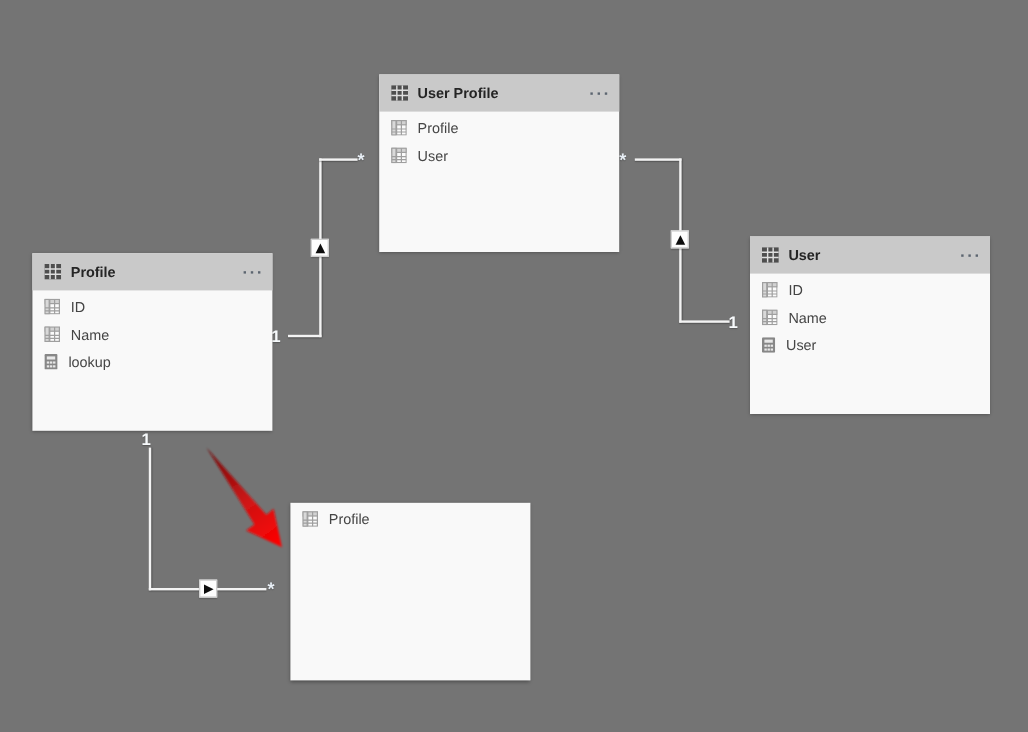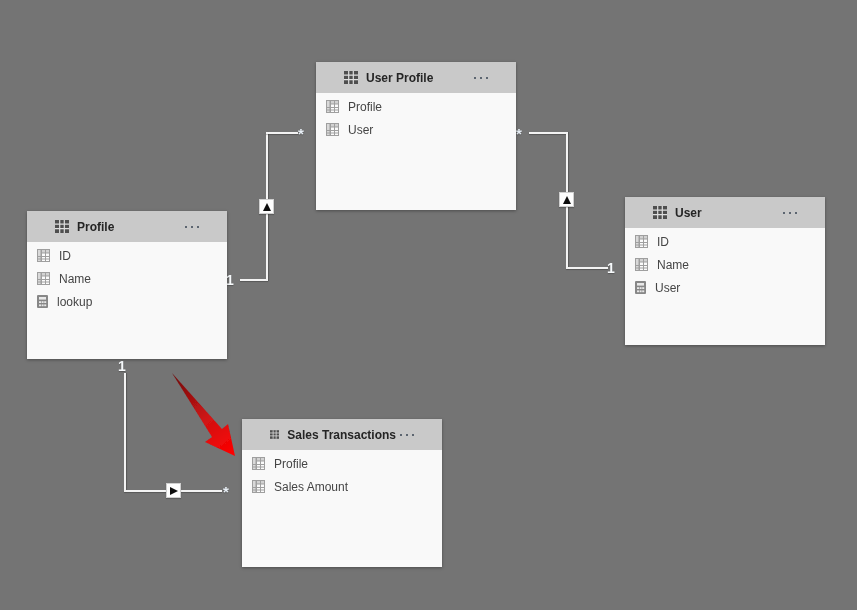--- a/index.html
+++ b/index.html
@@ -19,21 +19,21 @@
     position:absolute;
     width:200px;height:148px;
     background:#f9f9f9;
     box-shadow:0 1px 3px rgba(0,0,0,0.35);
   }
   .table-header{
     height:31px;
     background:#c9c9c9;
     display:flex;
     align-items:center;
-    padding:0 28px;
+    padding:0 10px;
     box-sizing:border-box;
   }
   .table-title{
     font-size:12px;
     font-weight:bold;
     color:#252525;
     margin-left:8px;
     white-space:nowrap;
   }
   .menu-dots{
@@ -293,55 +293,33 @@
       <rect x="2" y="9.4" width="2" height="1.8" fill="#e8e8e8"></rect>
             <rect x="4.6" y="9.4" width="2" height="1.8" fill="#e8e8e8"></rect>
             <rect x="7.2" y="9.4" width="2" height="1.8" fill="#e8e8e8"></rect>
     </svg>
     <span class="field-label">User</span>
   </div>
 </div>
   </div>
 
   <div class="table-card" style="left:242px;top:419px;">
-    <div class="table-header">
-      <svg width="14" height="13" viewBox="0 0 14 13">
-          <rect width="14" height="13" fill="#4e4e4e"></rect>
-          <path d="M0 4.2h14M0 8.6h14M4.7 0v13M9.3 0v13" stroke="#dedede" stroke-width="1.2" fill="none"></path>
-        </svg>
-      <span class="table-title">Sales Transactions</span>
-      <div class="menu-dots">
-          <span class="dot"></span>
-          <span class="dot"></span>
-          <span class="dot"></span>
-        </div>
-    </div>
     <div class="table-body">
 
   <div class="field-row">
     <svg class="f-icon" width="13" height="13" viewBox="0 0 13 13">
       <rect x="0.5" y="0.5" width="12" height="12" fill="#fbfbfb" stroke="#9f9f9f"></rect>
       <rect x="0.5" y="0.5" width="12" height="3.5" fill="#d2d2d2" stroke="#9f9f9f"></rect>
       <rect x="0.5" y="0.5" width="3.5" height="12" fill="#d9d9d9" stroke="#9f9f9f"></rect>
       <path d="M0.5 7.5h12M0.5 10h12M4.5 0.5v12M8.5 0.5v12" stroke="#9f9f9f" fill="none"></path>
     </svg>
 
     <span class="field-label">Profile</span>
   </div>
 
-  <div class="field-row">
-    <svg class="f-icon" width="13" height="13" viewBox="0 0 13 13">
-      <rect x="0.5" y="0.5" width="12" height="12" fill="#fbfbfb" stroke="#9f9f9f"></rect>
-      <rect x="0.5" y="0.5" width="12" height="3.5" fill="#d2d2d2" stroke="#9f9f9f"></rect>
-      <rect x="0.5" y="0.5" width="3.5" height="12" fill="#d9d9d9" stroke="#9f9f9f"></rect>
-      <path d="M0.5 7.5h12M0.5 10h12M4.5 0.5v12M8.5 0.5v12" stroke="#9f9f9f" fill="none"></path>
-    </svg>
-
-    <span class="field-label">Sales Amount</span>
-  </div>
 </div>
   </div>
 
   <svg class="arrow-overlay" width="857" height="610" viewBox="0 0 857 610">
     <defs>
       <linearGradient id="redgrad" gradientUnits="userSpaceOnUse" x1="172" y1="373" x2="234" y2="455">
         <stop offset="0" stop-color="#6e0c0c"></stop>
         <stop offset="0.55" stop-color="#cf1414"></stop>
         <stop offset="1" stop-color="#ff0000"></stop>
       </linearGradient>

